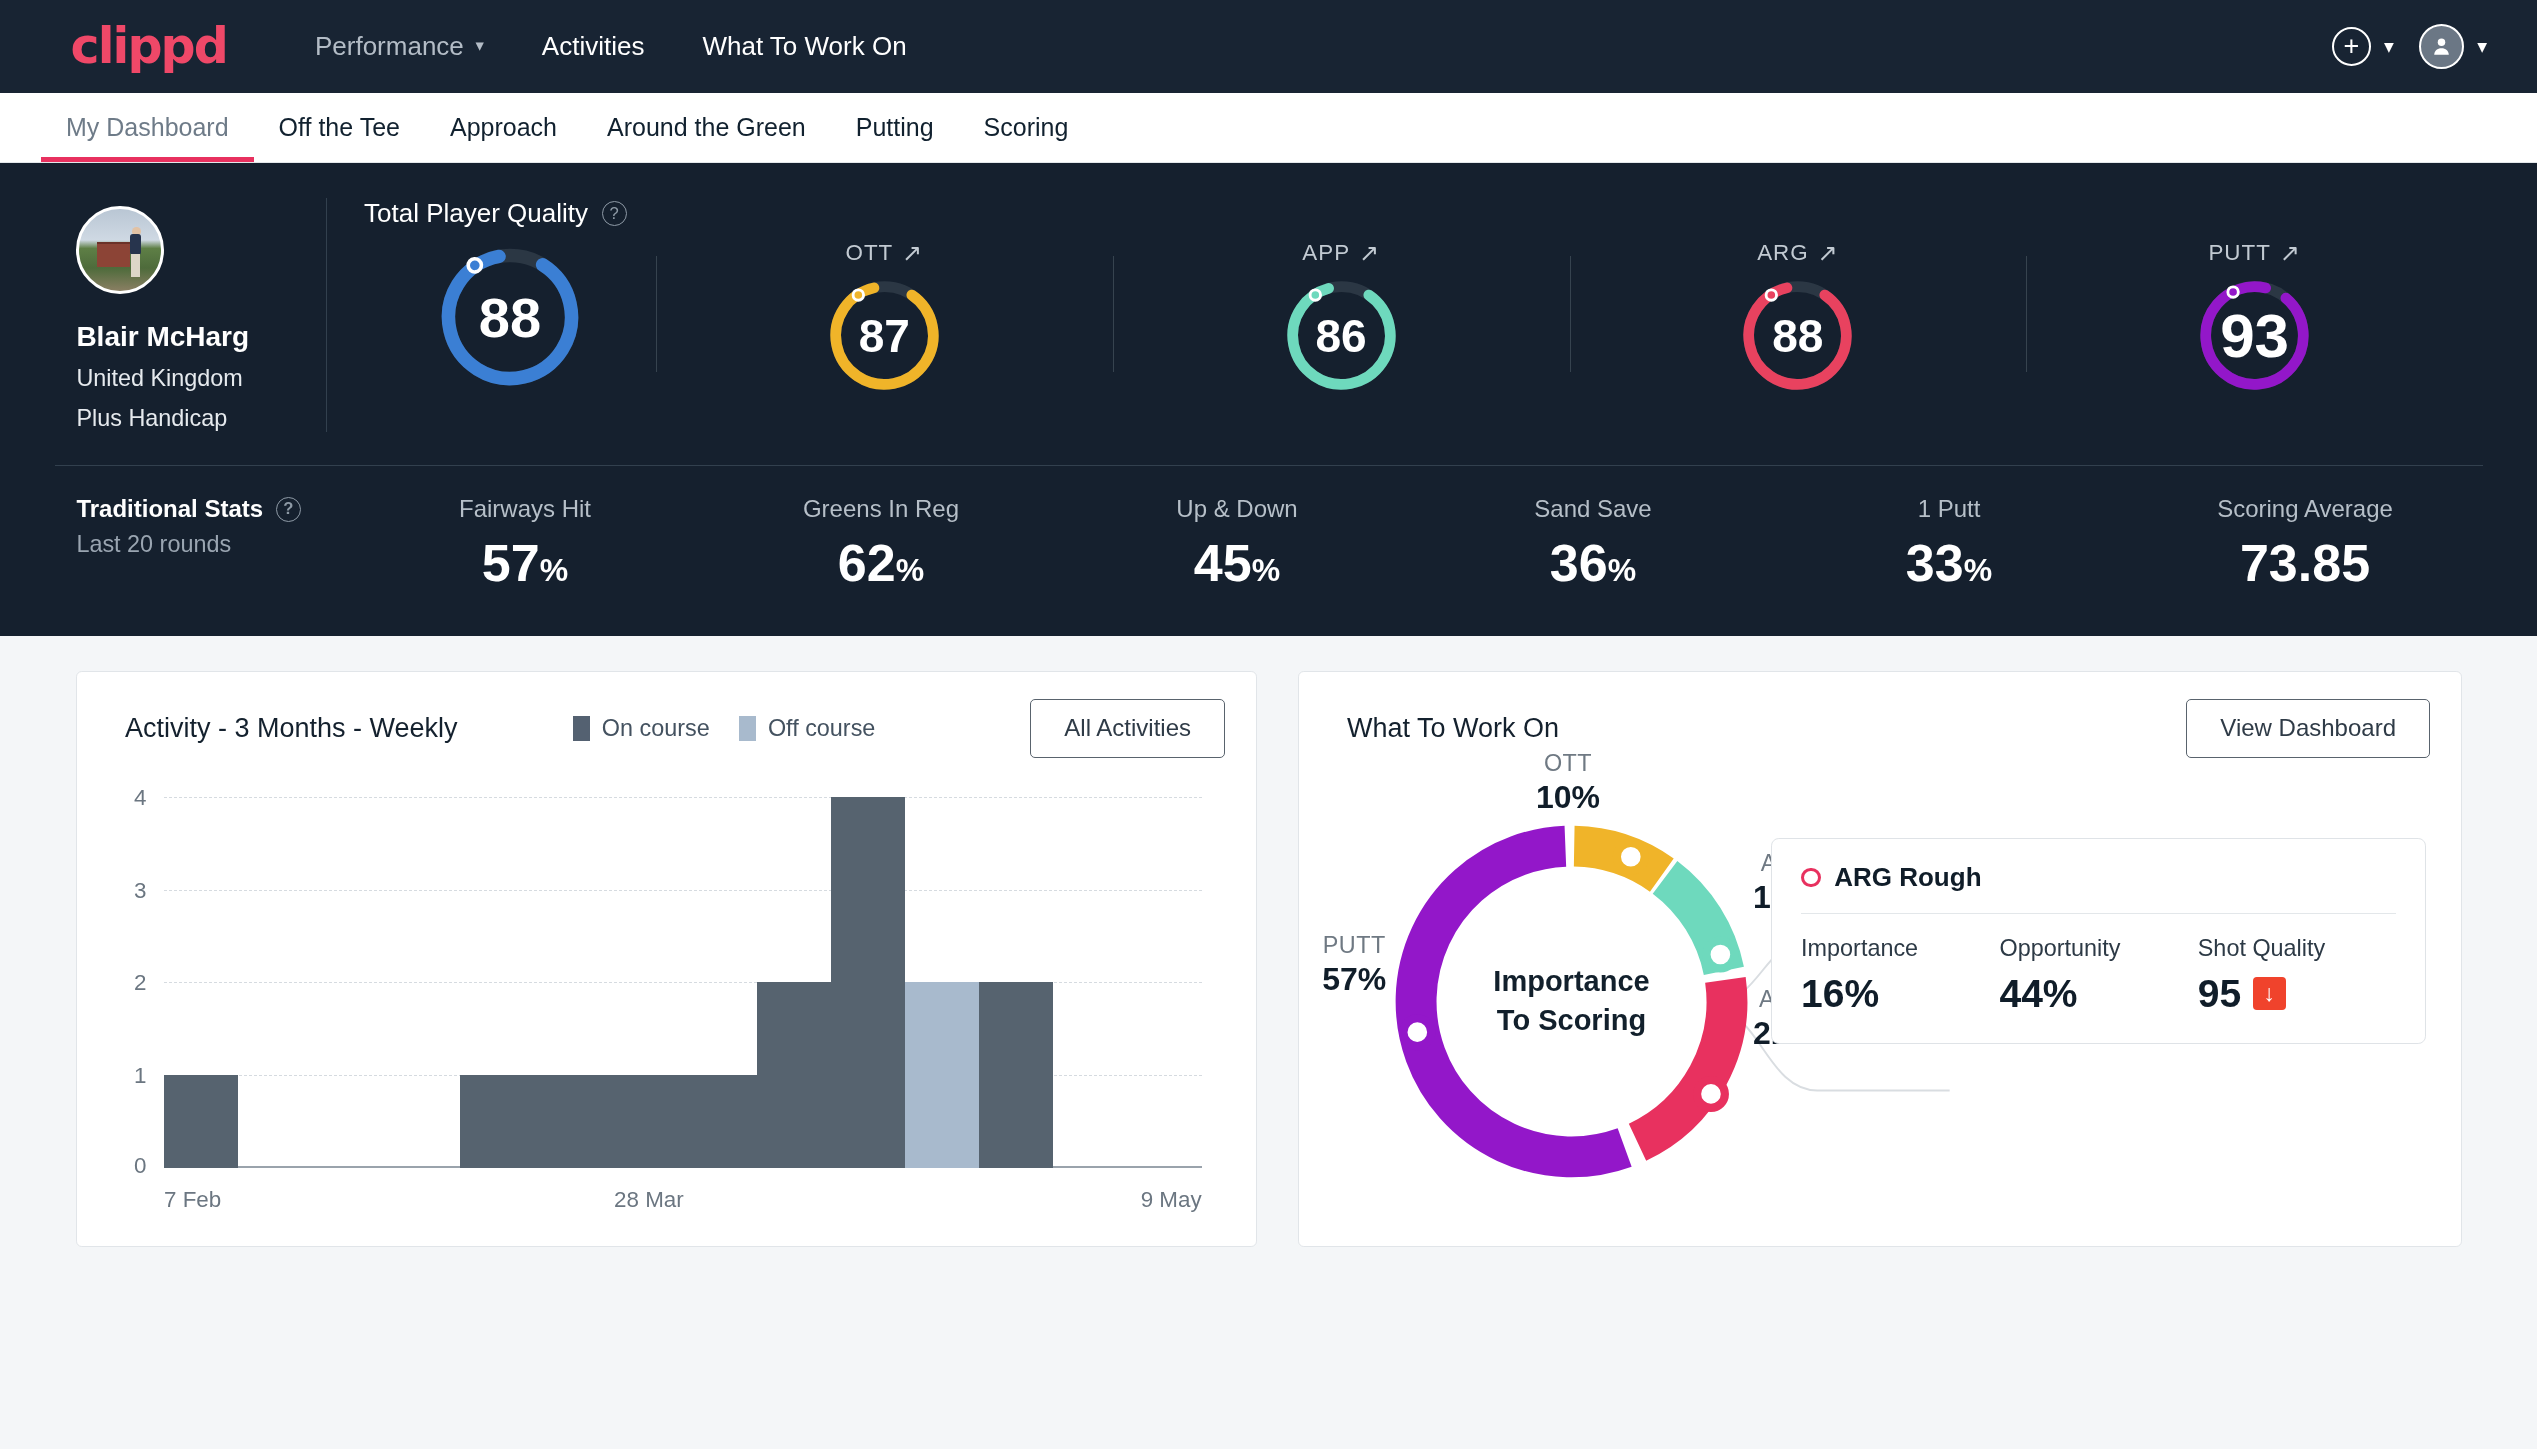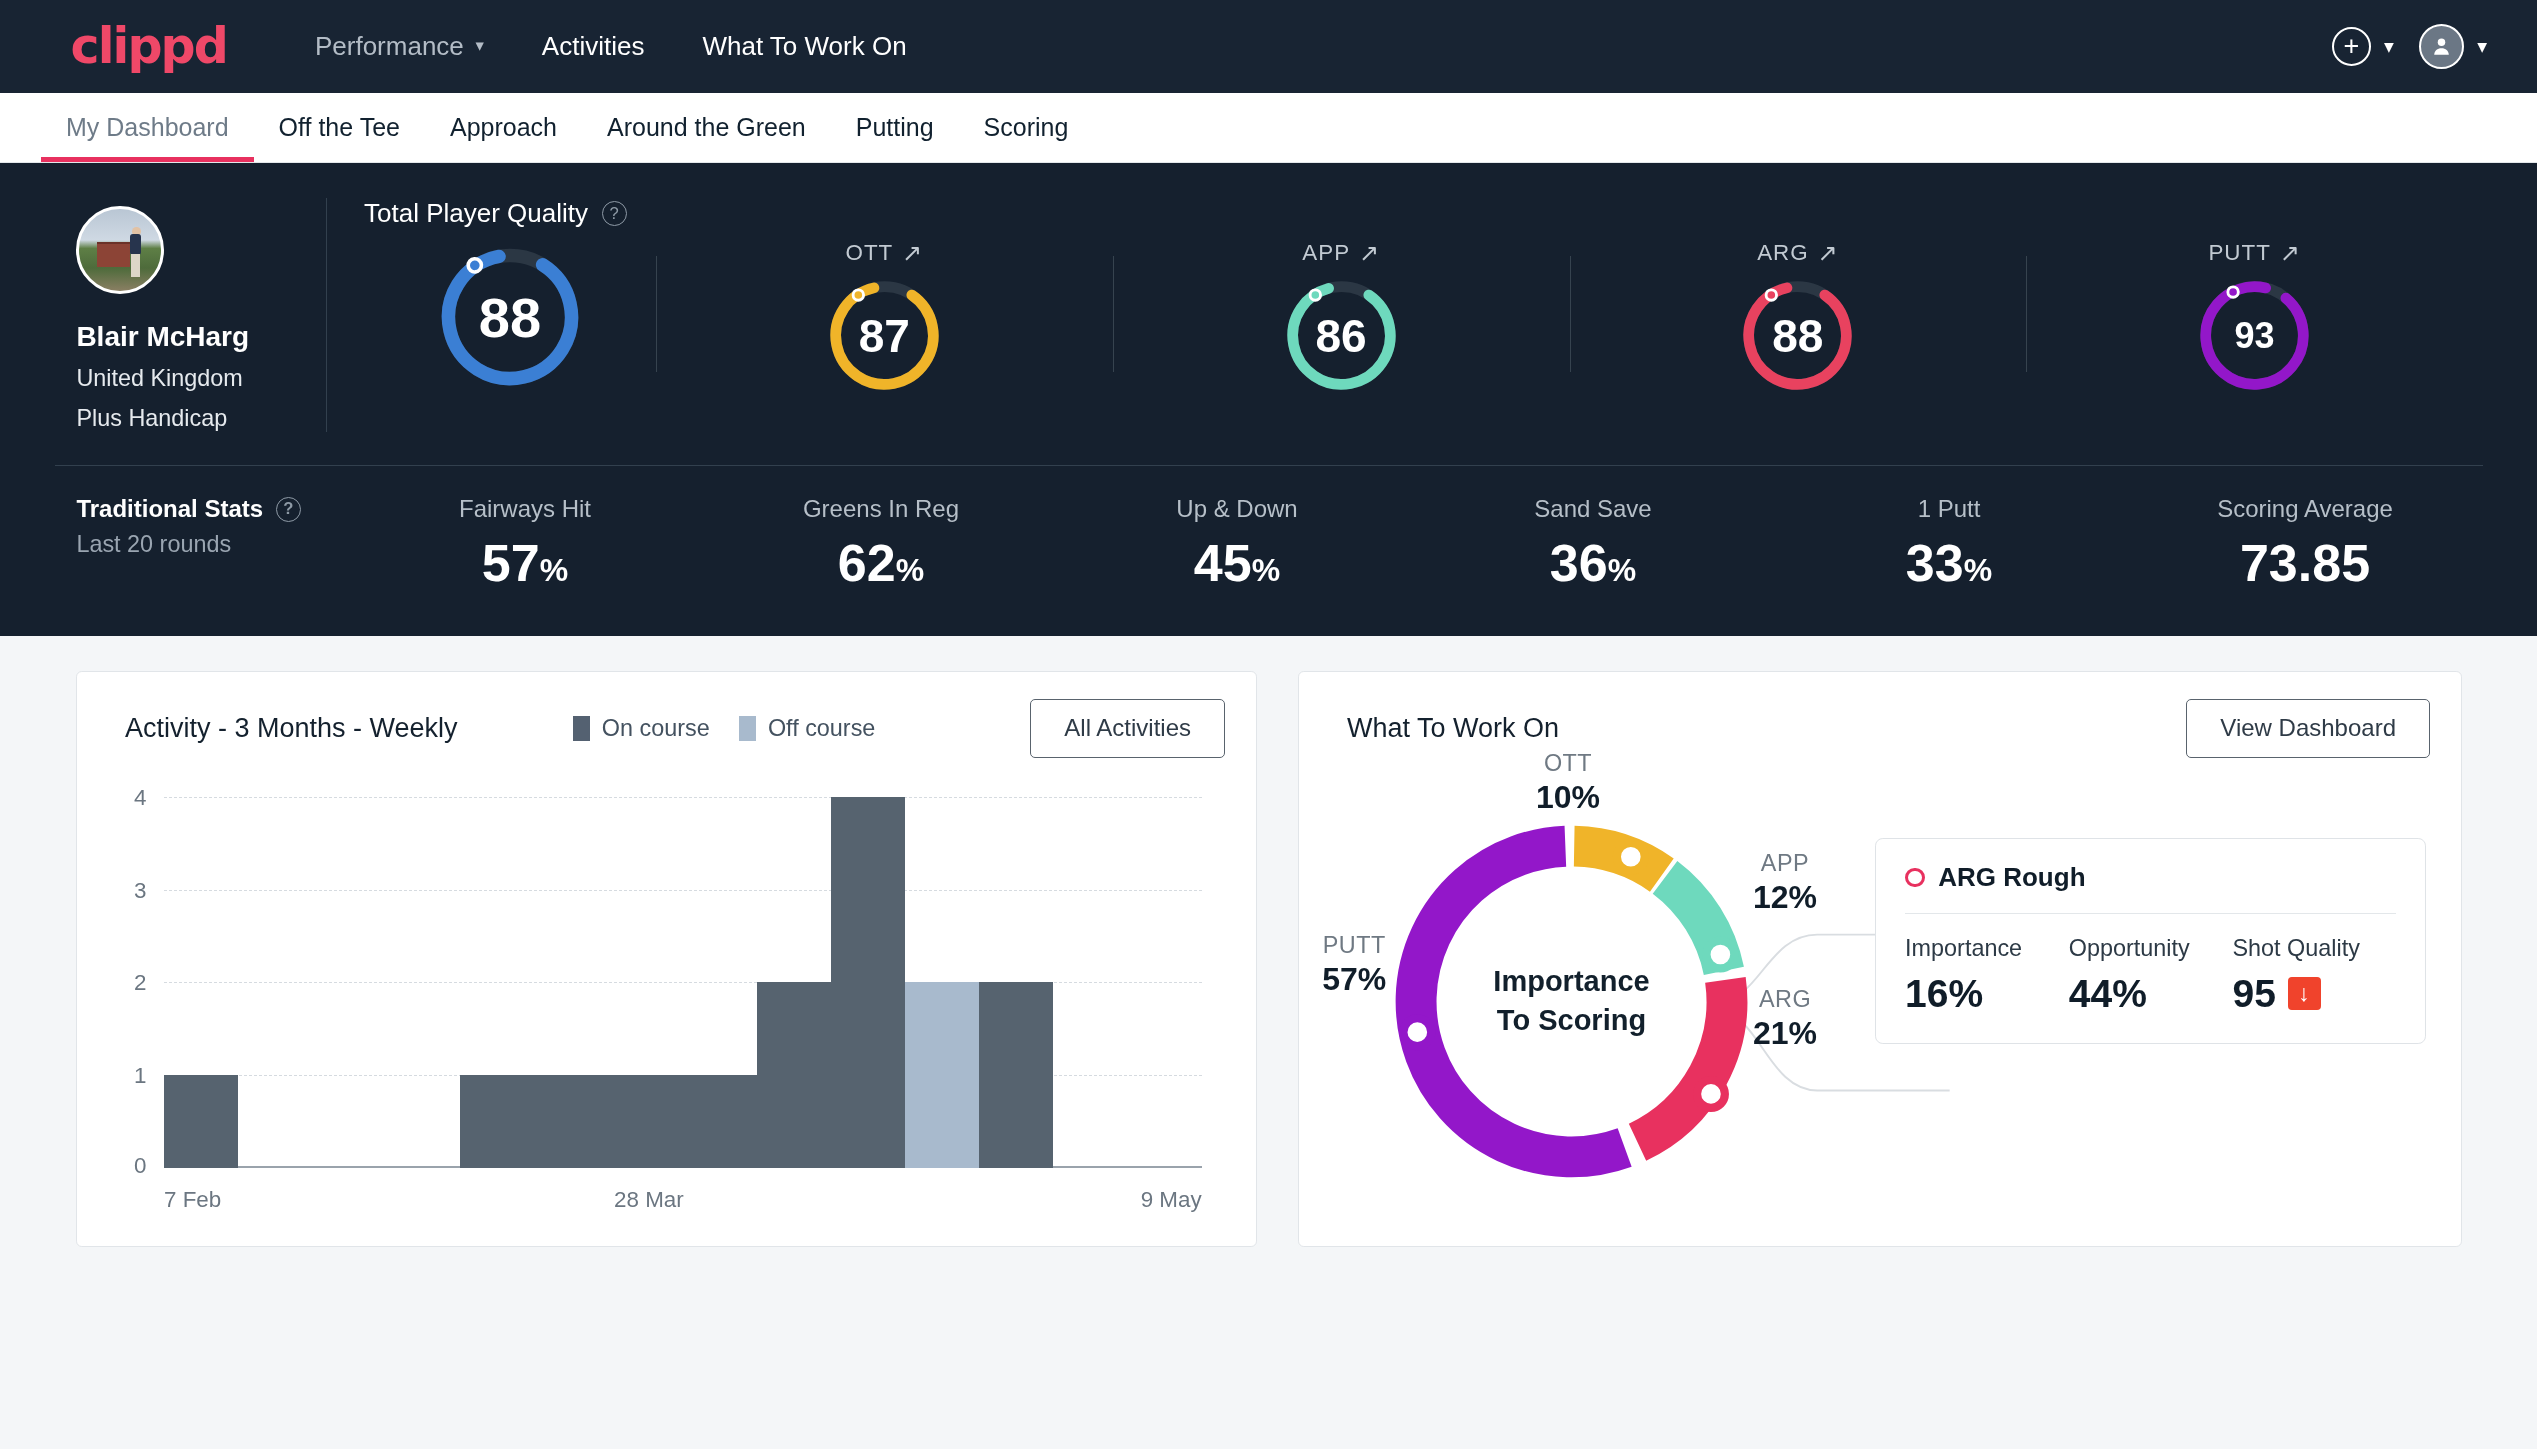--- a/index.html
+++ b/index.html
@@ -192,21 +192,21 @@
     position: absolute; inset: 0; display: flex; flex-direction: column;
     align-items: center; justify-content: center;
     font-size: 29px; font-weight: bold; color: #12202c; line-height: 1.35;
     pointer-events: none;
   }
   .dlab { position: absolute; text-align: center; }
   .dlab .k { font-size: 23.4px; color: #6f7983; letter-spacing: 0.5px; }
   .dlab .v { font-size: 32px; font-weight: bold; color: #101d29; margin-top: 1.9px; }
 
   .detail {
-    position: absolute; right: 3.9px; top: 70px; width: 551px; height: 206px;
+    position: absolute; right: 3.9px; top: 70px; width: 655px; height: 206px;
     border: 1px solid #dfe3e7; border-radius: 7.8px; background: #fff;
     padding: 23.4px 29px;
   }
   .detail-head { display: flex; align-items: center; gap: 13.6px; }
   .dot-ring {
     width: 19.5px; height: 19.5px; border-radius: 50%;
     border: 3.9px solid #e8315f;
   }
   .detail-title { font-size: 26px; font-weight: bold; color: #101d29; }
   .detail-rule { height: 1px; background: #e3e7ea; margin: 19.5px 0 21.4px 0; }
@@ -356,21 +356,21 @@
           <div class="g-label">
             <span>PUTT</span>
             <span class="arrow">↗</span>
           </div>
           <div class="ring-wrap">
             <svg class="ring" width="119" height="119" viewBox="0 0 100 100">
               <circle cx="50" cy="50" r="41" fill="none" stroke="#2b3744" stroke-width="9"></circle>
               <circle cx="50" cy="50" r="41" fill="none" stroke="#9317c9" stroke-width="9" stroke-linecap="round" stroke-dasharray="238 258" transform="rotate(-50 50 50)"></circle>
               <circle cx="32" cy="13.5" r="4.4" fill="#9317c9" stroke="#ffffff" stroke-width="2.4"></circle>
             </svg>
-            <div class="ring-val" style="font-size:36px">93</div>
+            <div class="ring-val" style="font-size:62px">93</div>
           </div>
         </div>
 
       </div>
     </div>
   </div>
 
   <div class="tstats">
     <div class="ts-head">
       <div class="ts-title">

